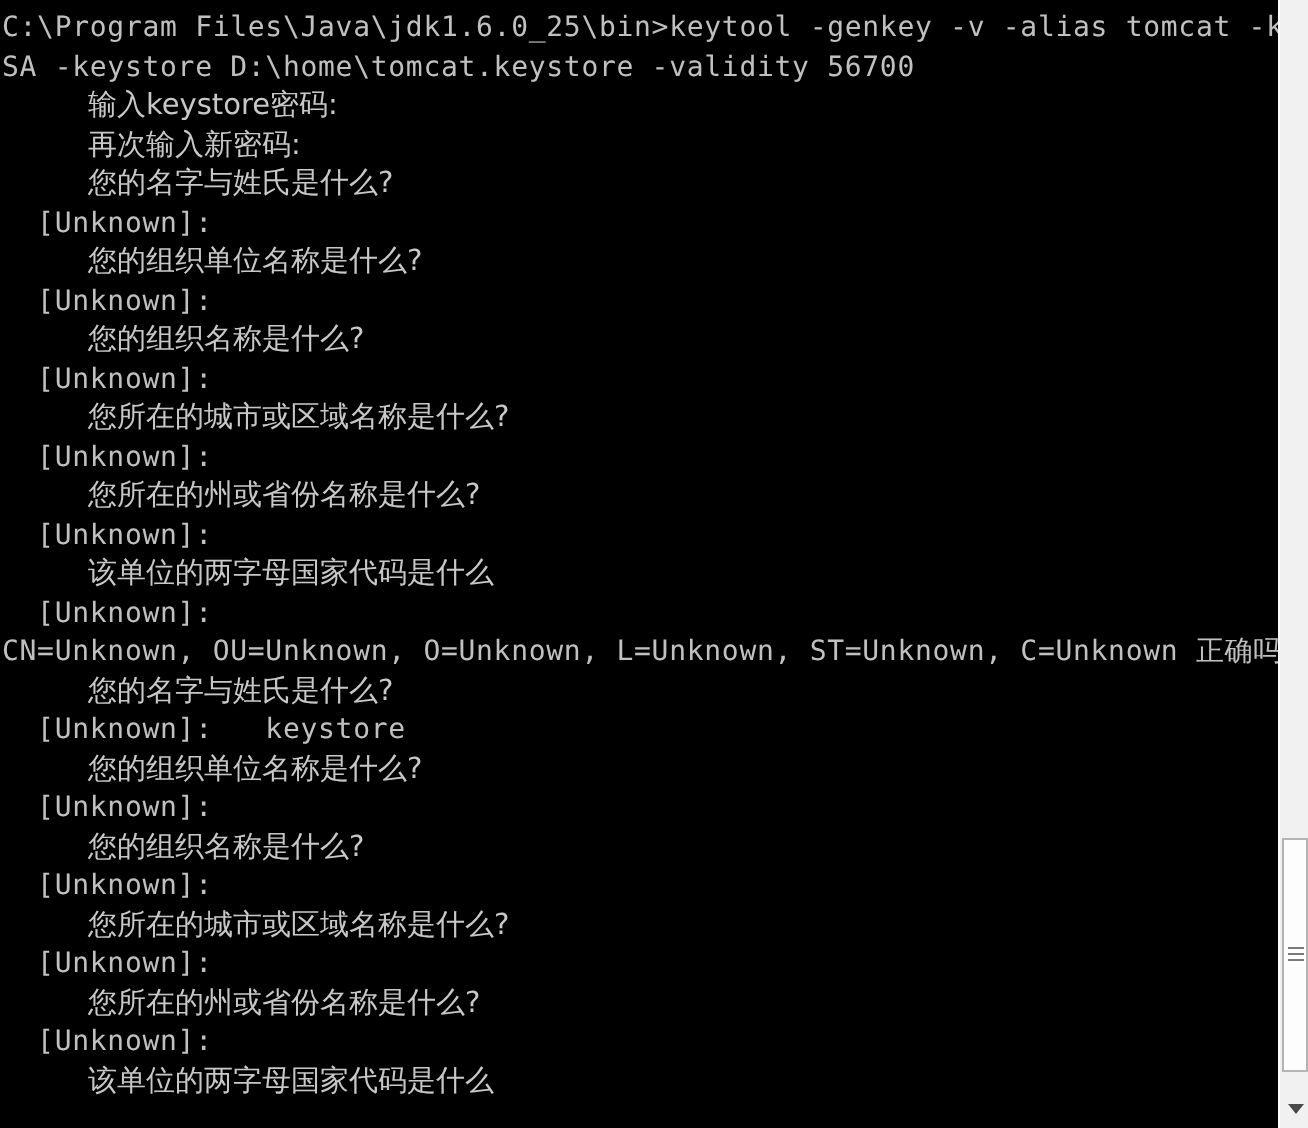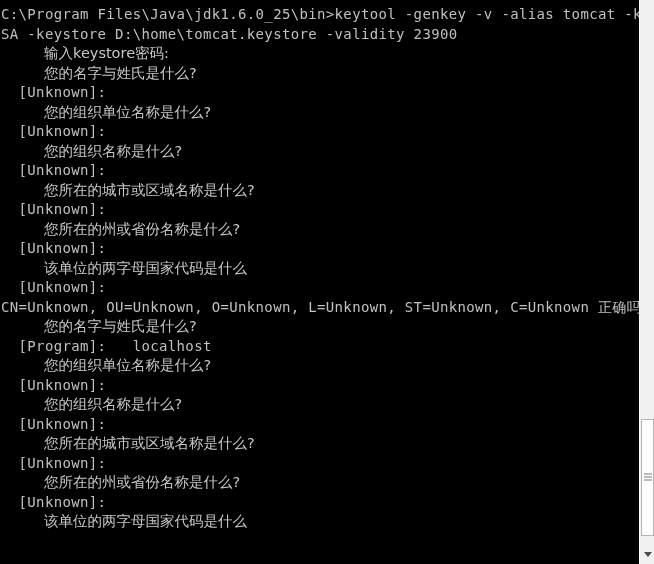--- a/index.html
+++ b/index.html
@@ -125,37 +125,38 @@
 </style>
 </head>
 <body>
 
 <div class="console-window">
 
   <div class="console-surface">
     <div class="console-lines">
 
       <span class="line">C:\Program Files\Java\jdk1.6.0_25\bin&gt;keytool -genkey -v -alias tomcat -keyalg R</span>
-      <span class="line">SA -keystore D:\home\tomcat.keystore -validity 23900</span>
+      <span class="line">SA -keystore D:\home\tomcat.keystore -validity 56700</span>
       <span class="line cjk">输入keystore密码:</span>
+      <span class="line cjk">再次输入新密码:</span>
       <span class="line cjk">您的名字与姓氏是什么?</span>
       <span class="line">  [Unknown]:</span>
       <span class="line cjk">您的组织单位名称是什么?</span>
       <span class="line">  [Unknown]:</span>
       <span class="line cjk">您的组织名称是什么?</span>
       <span class="line">  [Unknown]:</span>
       <span class="line cjk">您所在的城市或区域名称是什么?</span>
       <span class="line">  [Unknown]:</span>
       <span class="line cjk">您所在的州或省份名称是什么?</span>
       <span class="line">  [Unknown]:</span>
       <span class="line cjk">该单位的两字母国家代码是什么</span>
       <span class="line">  [Unknown]:</span>
       <span class="line">CN=Unknown, OU=Unknown, O=Unknown, L=Unknown, ST=Unknown, C=Unknown 正确吗?</span>
       <span class="line cjk">您的名字与姓氏是什么?</span>
-      <span class="line">  [Program]:   localhost</span>
+      <span class="line">  [Unknown]:   keystore</span>
       <span class="line cjk">您的组织单位名称是什么?</span>
       <span class="line">  [Unknown]:</span>
       <span class="line cjk">您的组织名称是什么?</span>
       <span class="line">  [Unknown]:</span>
       <span class="line cjk">您所在的城市或区域名称是什么?</span>
       <span class="line">  [Unknown]:</span>
       <span class="line cjk">您所在的州或省份名称是什么?</span>
       <span class="line">  [Unknown]:</span>
       <span class="line cjk">该单位的两字母国家代码是什么</span>
 

